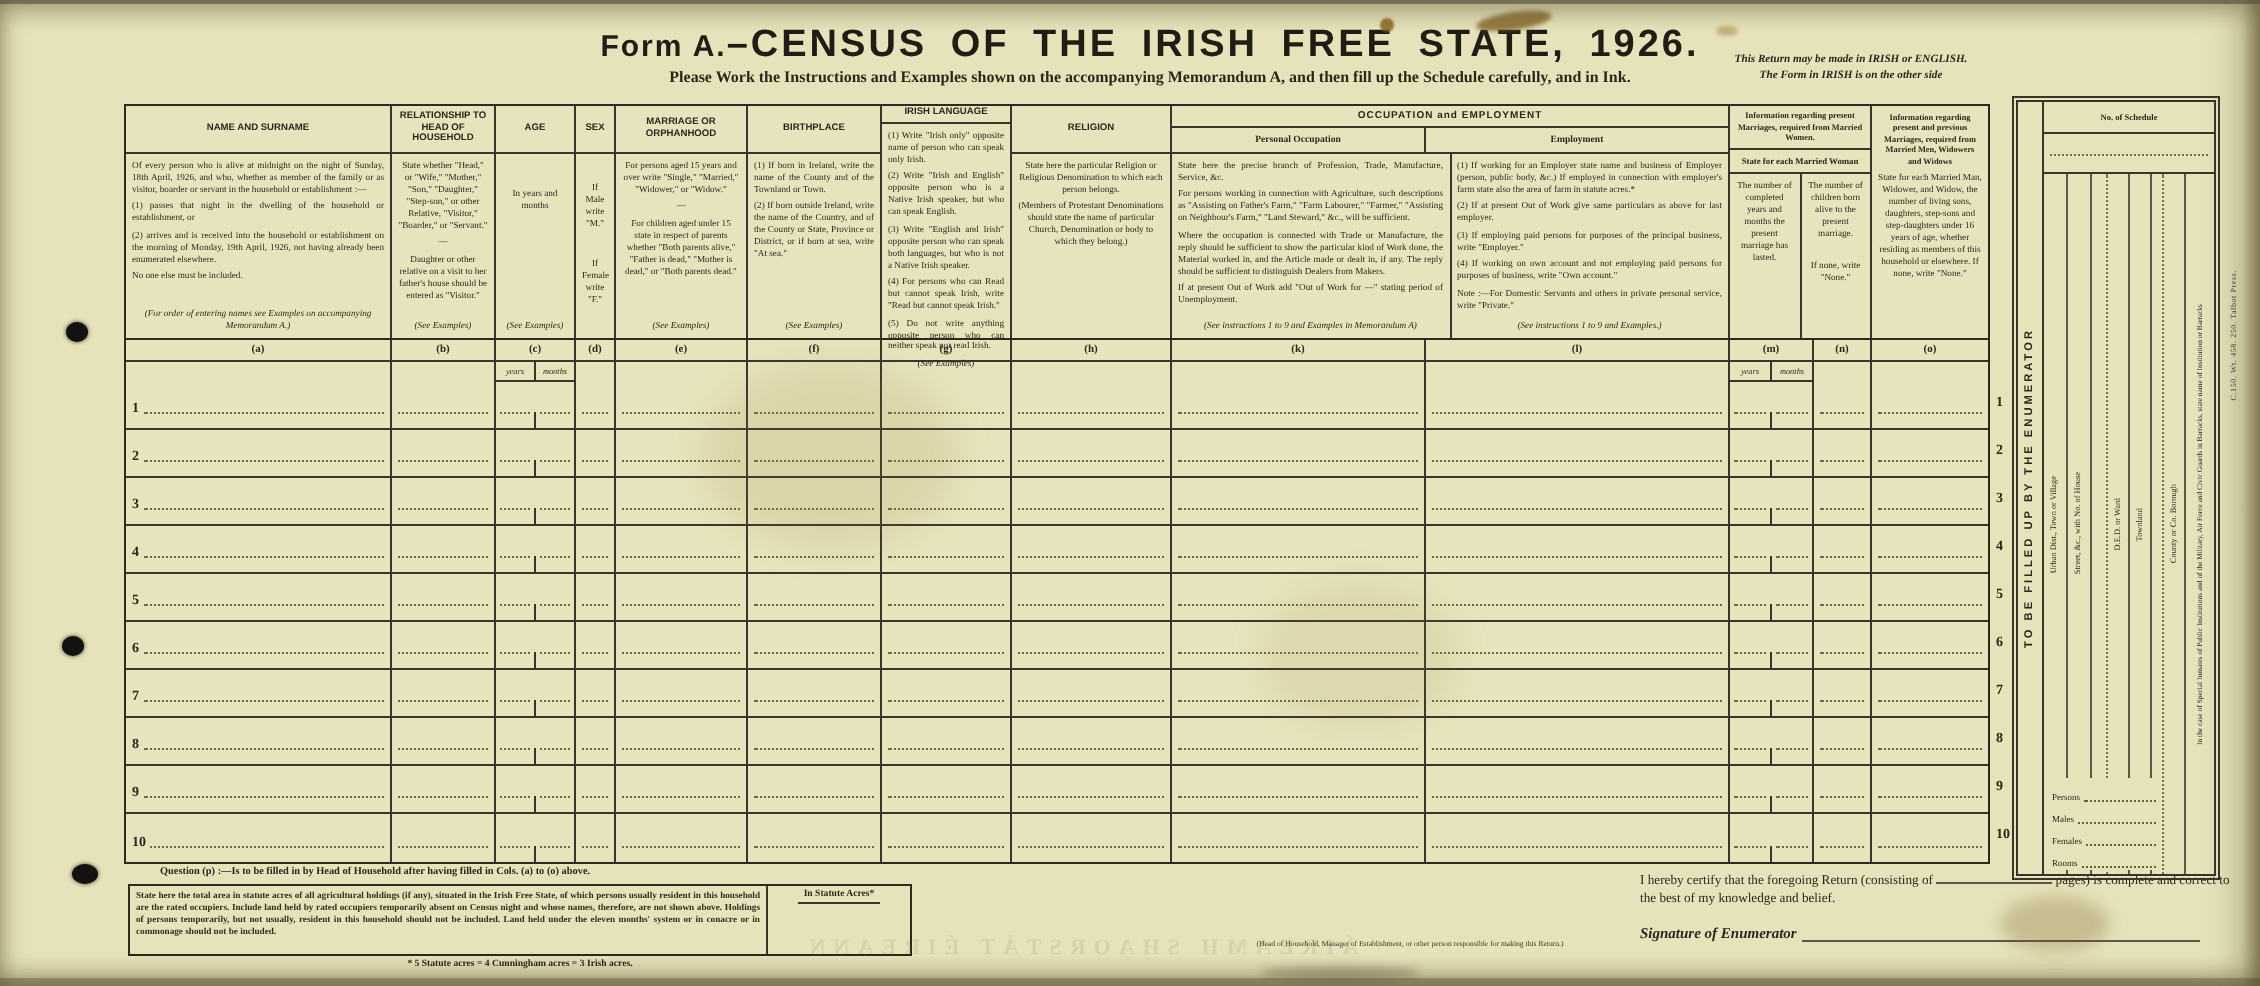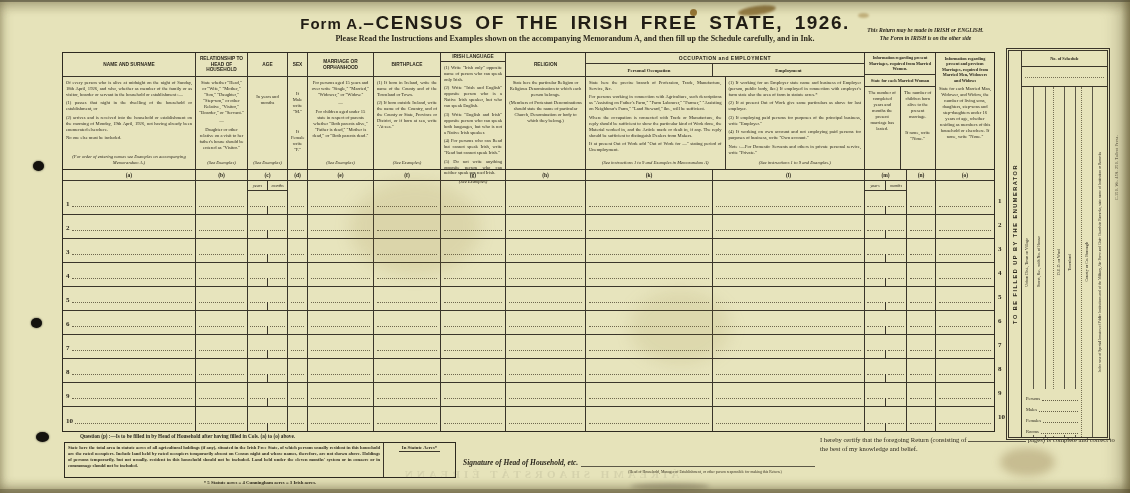--- a/index.html
+++ b/index.html
@@ -139,21 +139,21 @@
     opacity:.10;font-weight:bold;font-size:11px;letter-spacing:4px;color:#4a4636;z-index:2;}
 </style>
 </head>
 <body>
 
 <div class="sheet">
 
   <div class="form-title">
     <span class="pfx">Form A.</span><span class="main">–CENSUS  OF  THE  IRISH  FREE  STATE,  1926.</span>
   </div>
-  <div class="subtitle">Please Read the Instructions and Examples shown on the accompanying Memorandum A, and then fill up the Schedule carefully, and in Ink.</div>
+  <div class="subtitle">Please Work the Instructions and Examples shown on the accompanying Memorandum A, and then fill up the Schedule carefully, and in Ink.</div>
   <div class="lang-note">
     <div>This Return may be made in IRISH or ENGLISH.</div>
     <div>The Form in IRISH is on the other side</div>
   </div>
 
   <div class="btable">
 
     <div class="hdr">
       <div class="hcol" style="width:133px">
         <div class="ht">NAME AND SURNAME</div>
@@ -902,30 +902,30 @@
 
   <div class="qp">Question (p) :—Is to be filled in by Head of Household after having filled in Cols. (a) to (o) above.</div>
   <div class="acres-box">
     <div class="acres-text">State here the total area in statute acres of all agricultural holdings (if any), situated in the Irish Free State, of which persons usually resident in this household are the rated occupiers.  Include land held by rated occupiers temporarily absent on Census night and whose names, therefore, are not shown above.  Holdings of persons temporarily, but not usually, resident in this household should not be included.  Land held under the eleven months' system or in conacre or in commonage should not be included.</div>
     <div class="acres-cell">
       <span>In Statute Acres*</span>
     </div>
   </div>
   <div class="acres-foot">* 5 Statute acres = 4 Cunningham acres = 3 Irish acres.</div>
 
-  <div class="sig-head">
-    <span>Signature of Head of Household, etc.</span>
-    <span class="sig-line"></span>
-  </div>
   <div class="sig-head-note">(Head of Household, Manager of Establishment, or other person responsible for making this Return.)</div>
 
   <div class="certify">
     <span>I hereby certify that the foregoing Return (consisting of</span>
     <span class="fill-line"></span>
     <span>pages) is complete and correct to the best of my knowledge and belief.</span>
+  </div>
+  <div class="sig-enum">
+    <span>Signature of Enumerator</span>
+    <span class="sig-line"></span>
   </div>
 
   <div class="bleed">ÁIREAMH SHAORSTÁT ÉIREANN</div>
   <div class="hole hole1"></div>
   <div class="hole hole2"></div>
   <div class="hole hole3"></div>
   <div class="stain stain1"></div>
   <div class="stain stain2"></div>
   <div class="stain stain3"></div>
   <div class="stain stain4"></div>

